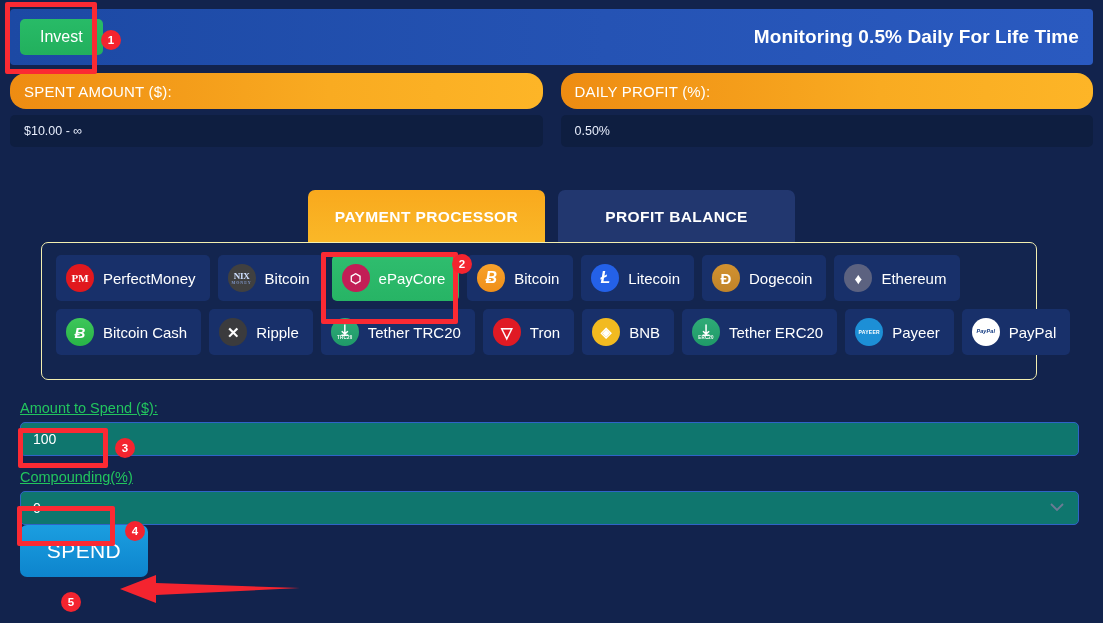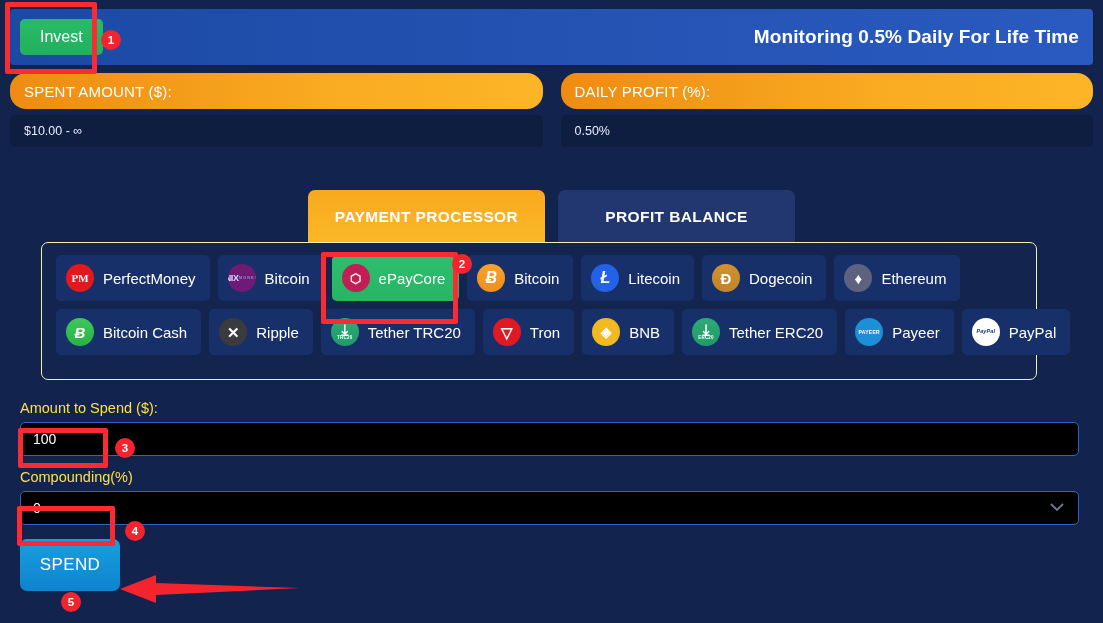--- a/index.html
+++ b/index.html
@@ -79,57 +79,56 @@
   .proc.selected{
     background:linear-gradient(180deg,#2fbd6e 0%,#27b465 100%);
   }
   .ico{
     width:28px; height:28px; border-radius:50%;
     display:flex; align-items:center; justify-content:center;
     flex:0 0 28px; font-size:13px; font-weight:bold; color:#fff; line-height:1;
     overflow:hidden;
   }
   .ico.pm{ background:#e1181e; font-family:"Liberation Serif",serif; font-size:11px; }
-  .ico.nix{ background:#701a75; font-size:9px; letter-spacing:-.3px; color:#cfe0ff;
-            flex-direction:row; }
+  .ico.nix{ background:#404040; font-size:9px; letter-spacing:-.3px; color:#cfe0ff;
+            flex-direction:column;font-family:Liberation Serif, serif; }
   .ico.nix .sub{ font-size:4px; letter-spacing:1px; color:#7f96c8; }
   .ico.epay{ background:#c21e56; }
   .ico.btc{ background:linear-gradient(180deg,#f8a22c,#ef8f19); font-style:italic; font-size:16px; }
   .ico.ltc{ background:#2461e8; font-style:italic; font-size:16px; }
   .ico.doge{ background:linear-gradient(180deg,#d29230,#c08329); font-size:15px; }
   .ico.eth{ background:#5c6280; font-size:15px; }
   .ico.bch{ background:linear-gradient(180deg,#3ec75a,#28b347); font-style:italic; font-size:15px; }
   .ico.xrp{ background:#3b3b3d; font-size:15px; }
   .ico.usdt{ background:linear-gradient(180deg,#2fab77,#1f9a68); flex-direction:column; }
   .ico.usdt .t{ font-size:15px; line-height:13px; }
   .ico.usdt .sub{ font-size:4.5px; letter-spacing:.2px; }
   .ico.tron{ background:#e01a24; font-size:15px; }
   .ico.bnb{ background:#f2ba20; font-size:14px; color:#fff; }
   .ico.payeer{ background:#1d8fd6; font-size:5px; font-weight:bold; letter-spacing:.3px; }
   .ico.paypal{ background:#ffffff; color:#123a82; font-size:5.5px; font-weight:bold;
                font-style:italic; letter-spacing:.1px; }
 
   
   .form{ position:absolute; left:20px; top:400px; width:1063px; }
-  .field-label{ font-size:14.5px; color:#fde047; margin-bottom:6px; }
+  .field-label{ font-size:14.5px; color:#22c55e; margin-bottom:6px;text-decoration:underline; }
   .field-box{
     height:34px; width:1059px; border:1px solid #2f63c7; border-radius:5px;
-    background:#000000; display:flex; align-items:center;
+    background:#0f766e; display:flex; align-items:center;
     padding:12px 12px; font-size:14px; color:#fff; position:relative;
   }
   .field-box .chev{
     position:absolute; right:14px; top:50%; transform:translateY(-50%);
     color:#66748f; font-size:12px;
   }
   .gap{ height:13px; }
   .spend-btn{
-    margin-top:14px;
     background:linear-gradient(180deg,#1b9ee0 0%,#0d84cd 100%);
     color:#fff; border:none; border-radius:7px;
-    width:100px; height:52px; font-size:17px; letter-spacing:.4px;
+    width:128px; height:52px; font-size:21px; letter-spacing:.4px;
     cursor:pointer;
   }
 
   
   .hl{ position:absolute; border:5px solid #fb2a33; border-radius:2px; pointer-events:none; }
   .badge{
     position:absolute; width:20px; height:20px; border-radius:50%;
     background:#f4242f; color:#fff; font-size:11.5px; font-weight:bold;
     display:flex; align-items:center; justify-content:center;
     pointer-events:none;

